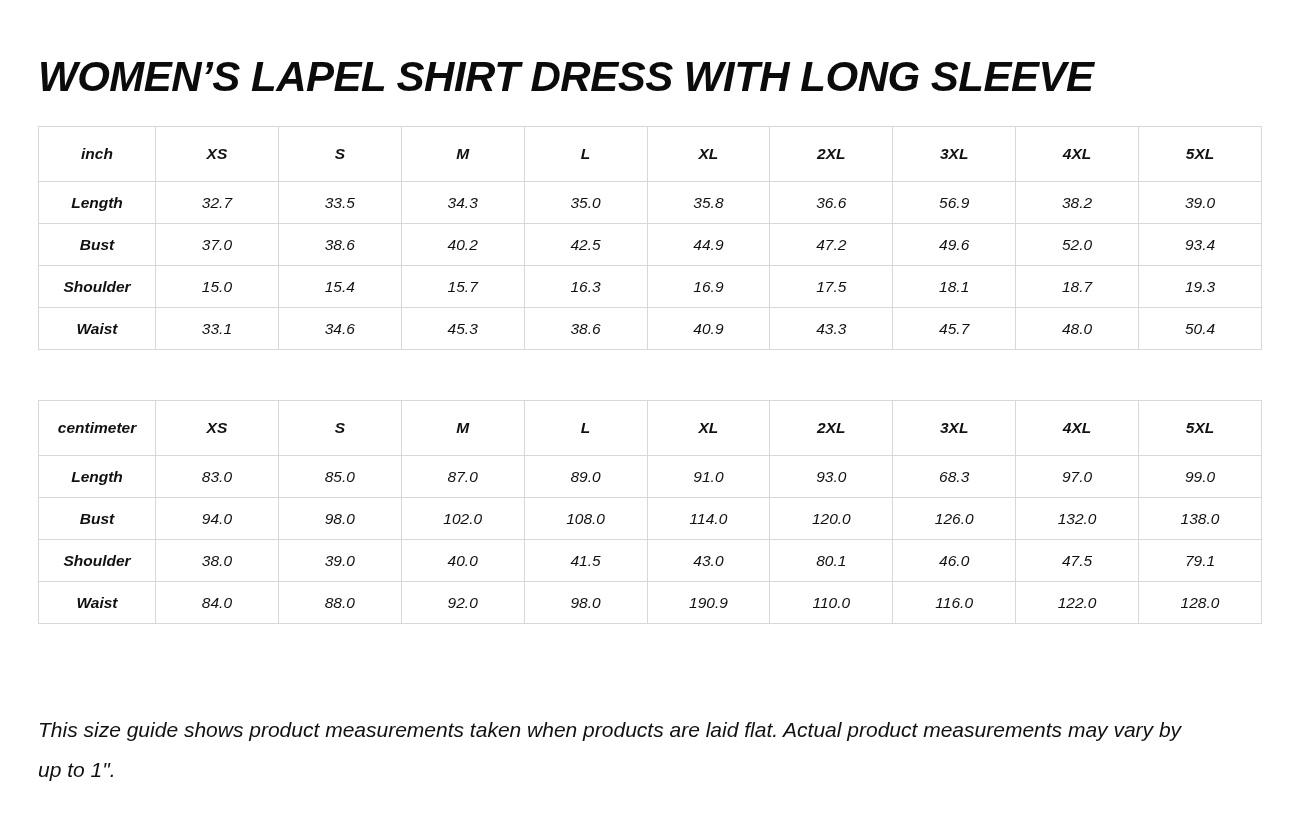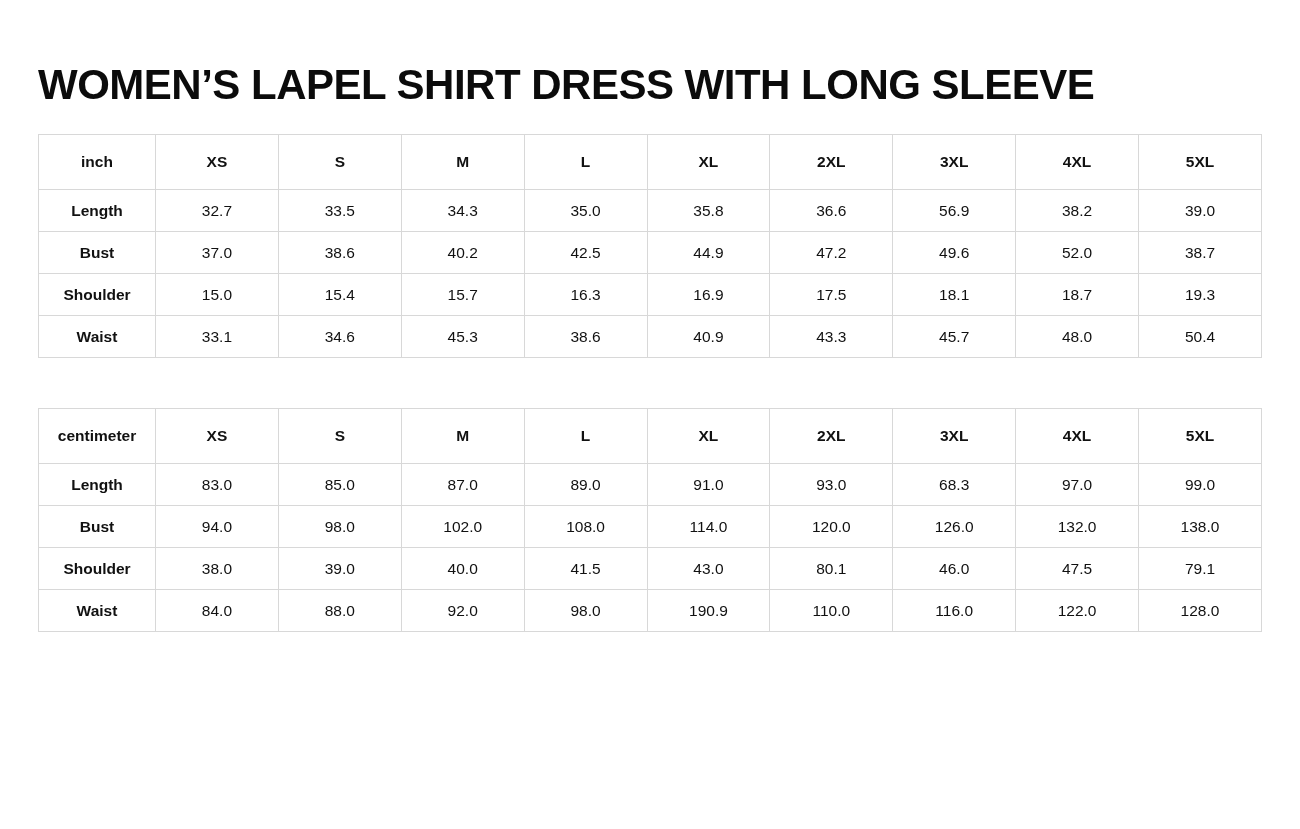--- a/index.html
+++ b/index.html
@@ -12,21 +12,22 @@
     height: 829px;
     font-family: "Liberation Sans", sans-serif;
     color: #111111;
     overflow: hidden;
   }
   .page {
     position: relative;
     width: 1300px;
     height: 829px;
     box-sizing: border-box;
-    padding: 12px 38px;
+    padding: 4px 38px;
+    font-style: italic;
   }
   .page-title {
     font-size: 42px;
     font-weight: bold;
     letter-spacing: -0.5px;
     line-height: 1.1;
     margin: 0;
     padding-top: 50px;
     padding-bottom: 6px;
     white-space: nowrap;
@@ -113,21 +114,21 @@
         <tr>
           <td class="col-label">Bust</td>
           <td class="value">37.0</td>
           <td class="value">38.6</td>
           <td class="value">40.2</td>
           <td class="value">42.5</td>
           <td class="value">44.9</td>
           <td class="value">47.2</td>
           <td class="value">49.6</td>
           <td class="value">52.0</td>
-          <td class="value">38.7</td>
+          <td class="value">93.4</td>
         </tr>
         <tr>
           <td class="col-label">Shoulder</td>
           <td class="value">15.0</td>
           <td class="value">15.4</td>
           <td class="value">15.7</td>
           <td class="value">16.3</td>
           <td class="value">16.9</td>
           <td class="value">17.5</td>
           <td class="value">18.1</td>
@@ -214,14 +215,15 @@
           <td class="value">190.9</td>
           <td class="value">110.0</td>
           <td class="value">116.0</td>
           <td class="value">122.0</td>
           <td class="value">128.0</td>
         </tr>
       </tbody>
     </table>
   </div>
 
+  <p class="note">This size guide shows product measurements taken when products are laid flat. Actual product measurements may vary by up to 1".</p>
 
 </div>
 
 </body></html>

